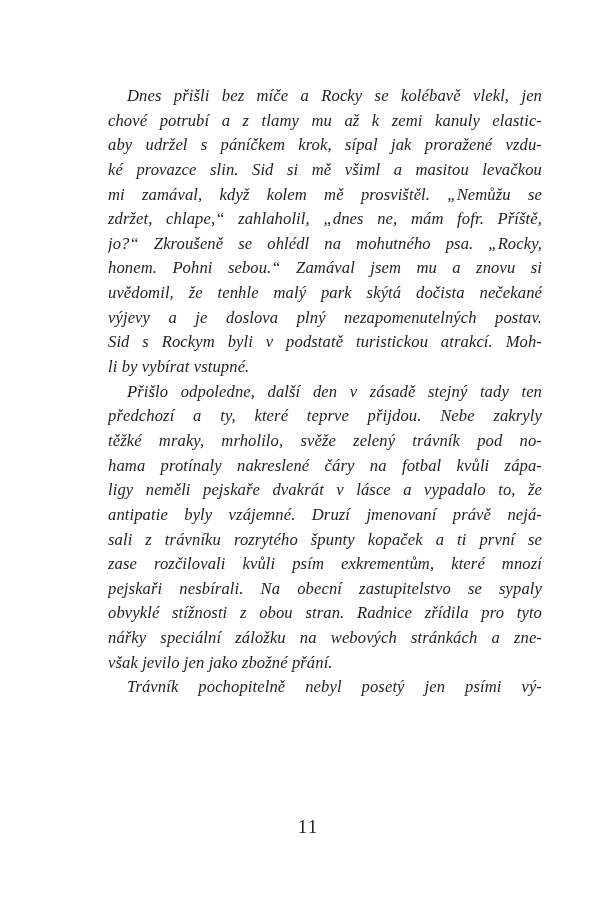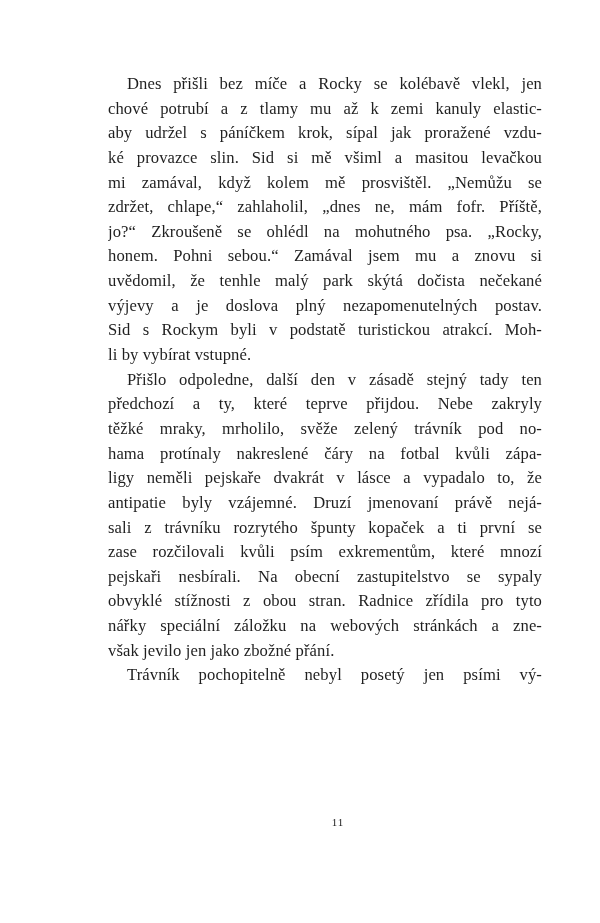--- a/index.html
+++ b/index.html
@@ -9,47 +9,47 @@
     font-family: "Liberation Serif", "DejaVu Serif", serif;
   }
   .page {
     position: relative;
     width: 600px; height: 923px;
     background: #ffffff;
     overflow: hidden;
   }
   .text-block {
     position: absolute;
-    left: 108px; top: 72px;
+    left: 108px; top: 84px;
     width: 434px;
     color: #1f1f1f;
     font-size: 16.6px;
     line-height: 24.65px;
     letter-spacing: 0.1px;
+    font-style: italic;
   }
   .paragraph { margin: 0; padding: 0; }
   .line {
     text-align: justify;
     text-align-last: justify;
     height: 24.65px;
     overflow: hidden;
     white-space: nowrap;
   }
   .line.para-end {
     text-align-last: left;
   }
   .line.indent { text-indent: 19px; }
   .folio {
     position: absolute;
     left: 308px; top: 816px;
     transform: translateX(-50%);
     color: #222222;
-    font-size: 11px;
+    font-size: 19px;
     letter-spacing: 1px;
-    margin-left: 30px;
   }
 </style>
 </head>
 <body>
 
 <main class="page">
   <section class="text-block">
       <div class="paragraph">
         <div class="line indent">Dnes přišli bez míče a Rocky se kolébavě vlekl, jen</div>
         <div class="line">chové potrubí a z tlamy mu až k zemi kanuly elastic-</div>

